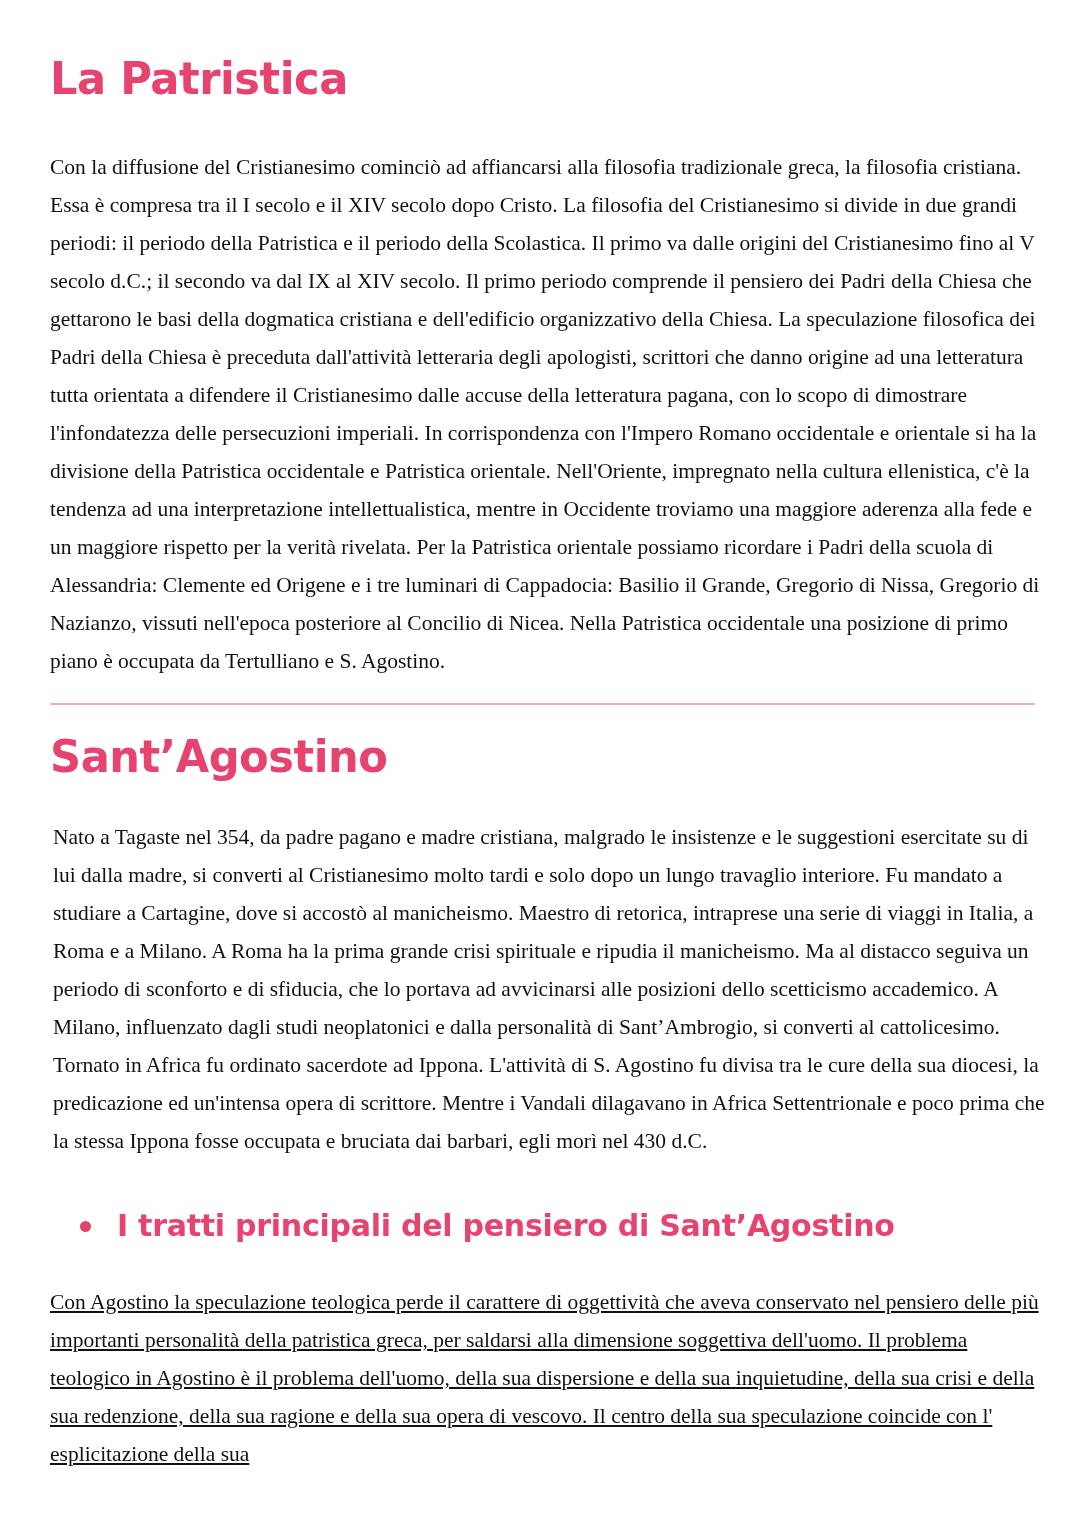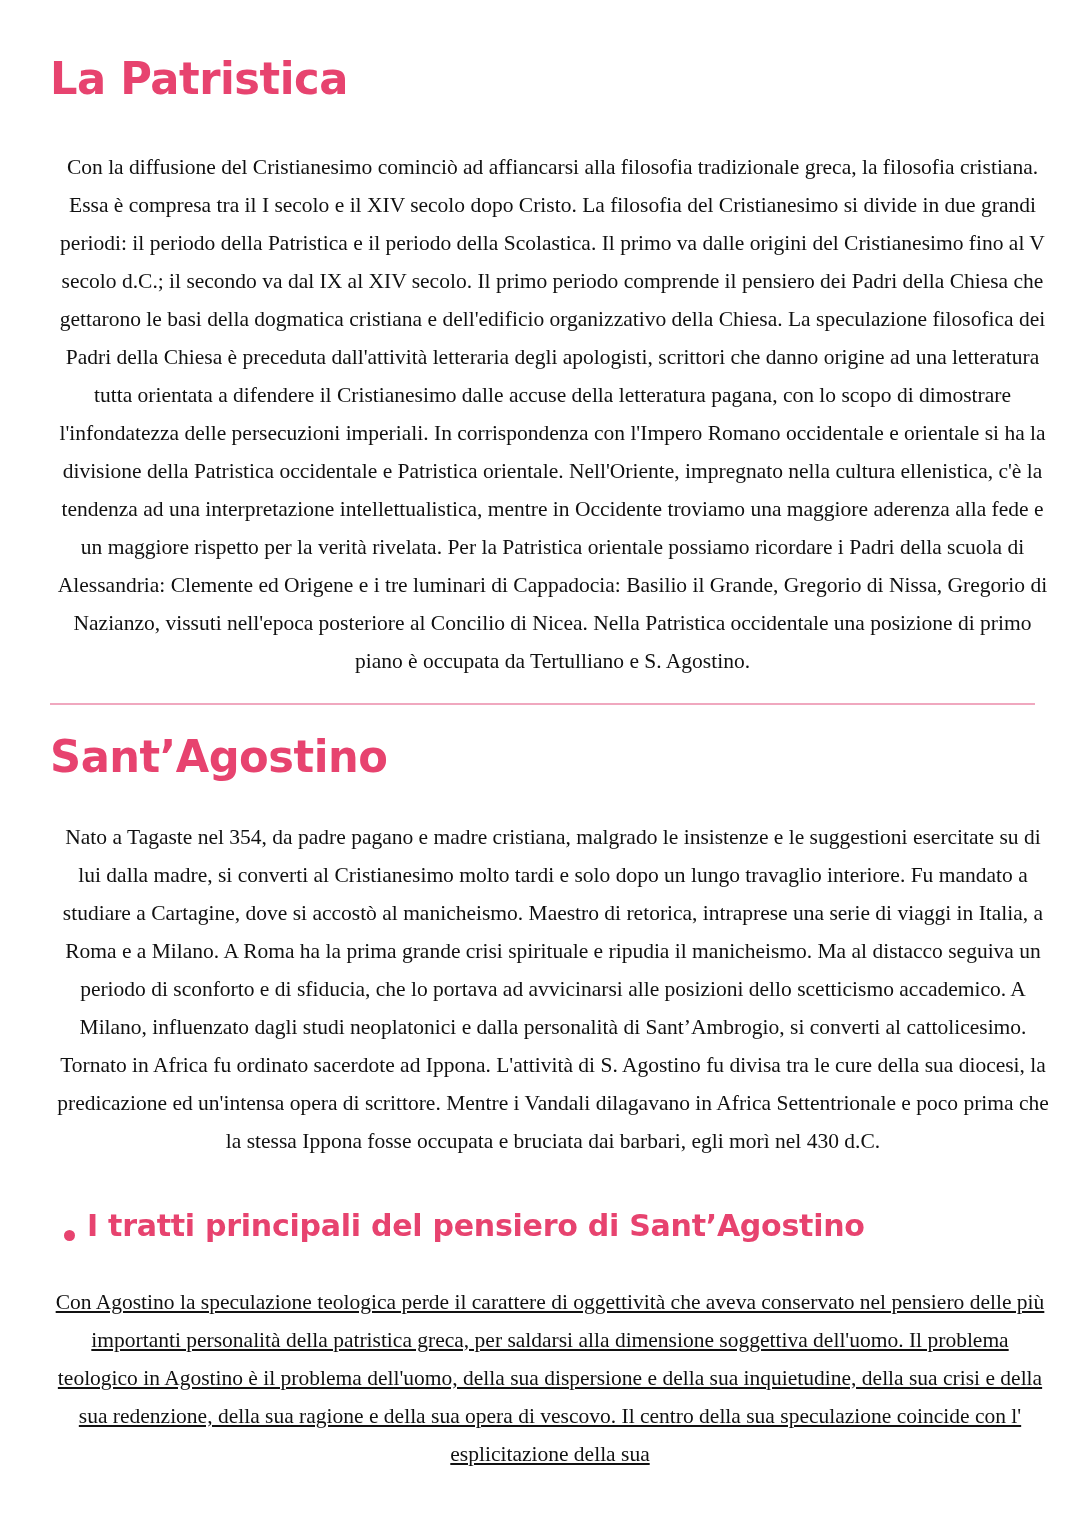--- a/index.html
+++ b/index.html
@@ -62,21 +62,21 @@
     top: 734px;
   }
 
   
   .para {
     position: absolute;
     font-family: "Liberation Serif", "DejaVu Serif", serif;
     font-size: 21.5px;
     line-height: 38px;
     color: #111111;
-    text-align: center;
+    text-align: left;
     margin: 0;
     padding: 0;
     width: 1000px;
     word-spacing: 0px;
   }
 
   #para-patristica { left: 0px; top: 148px; width: 1005px; }
   #para-agostino  { left: 3px; top: 818px; width: 1000px; }
   #para-tratti    { left: 0px; top: 1283px; width: 1000px; text-decoration: underline; }
 
@@ -89,25 +89,25 @@
     height: 0;
     border: 0;
     border-top: 2px solid #f0a8bf;
     margin: 0;
     padding: 0;
   }
 
   
   .sub-heading {
     position: absolute;
-    left: 14px;
+    left: 30px;
     top: 1210px;
     display: flex;
-    align-items: flex-end;
-    gap: 12px;
+    align-items: center;
+    gap: 26px;
     white-space: nowrap;
   }
   .sub-bullet {
     width: 11px;
     height: 11px;
     border-radius: 50%;
     background: #e7436f;
     flex: 0 0 auto;
     display: block;
     margin-top: 2px;

